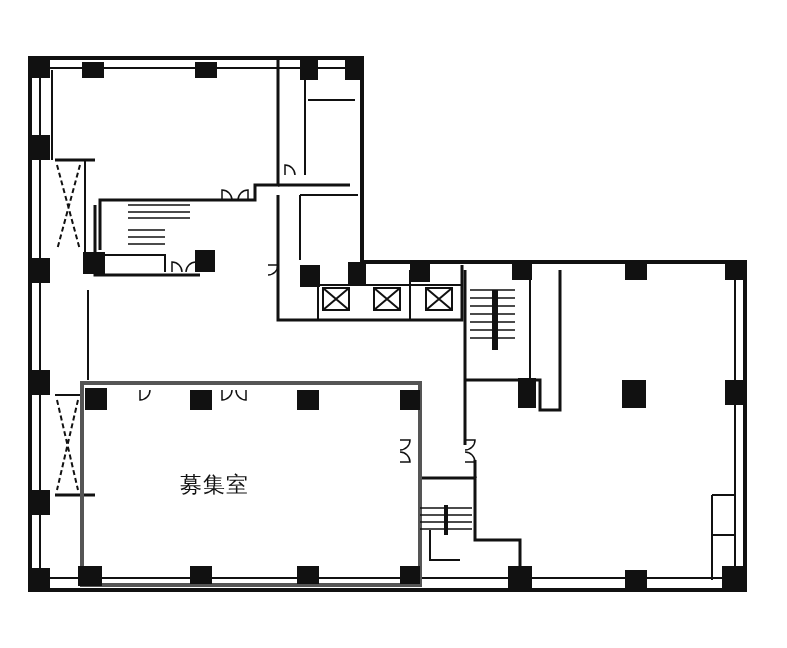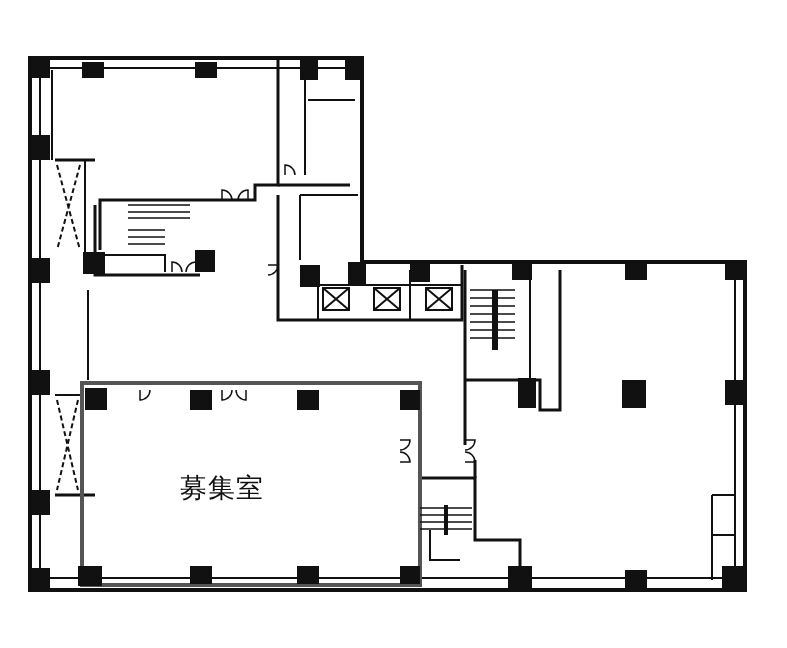--- a/index.html
+++ b/index.html
@@ -1,19 +1,19 @@
 <!DOCTYPE html>
 <html><head>
   <meta charset="utf-8">
   <style>
     html, body { margin: 0; padding: 0; background: #ffffff; }
     body { width: 787px; height: 648px; position: relative; overflow: hidden;
            font-family: "DejaVu Sans", sans-serif; }
     #plan { position: absolute; left: 0; top: 0; width: 787px; height: 648px; }
-    .room-label { position: absolute; left: 180px; top: 470px; font-size: 27px;
+    .room-label { position: absolute; left: 180px; top: 470px; font-size: 22px;
                   color: #111111; letter-spacing: 1px;
                   font-family: Liberation Mono, monospace; }
   </style>
 </head>
 <body>
 
 <svg id="plan" viewBox="0 0 787 648" xmlns="http://www.w3.org/2000/svg">
   <g fill="none" stroke="#111" stroke-width="4">
 
     <path d="M30 58 L362 58 L362 262 L745 262 L745 590 L30 590 Z"></path>

